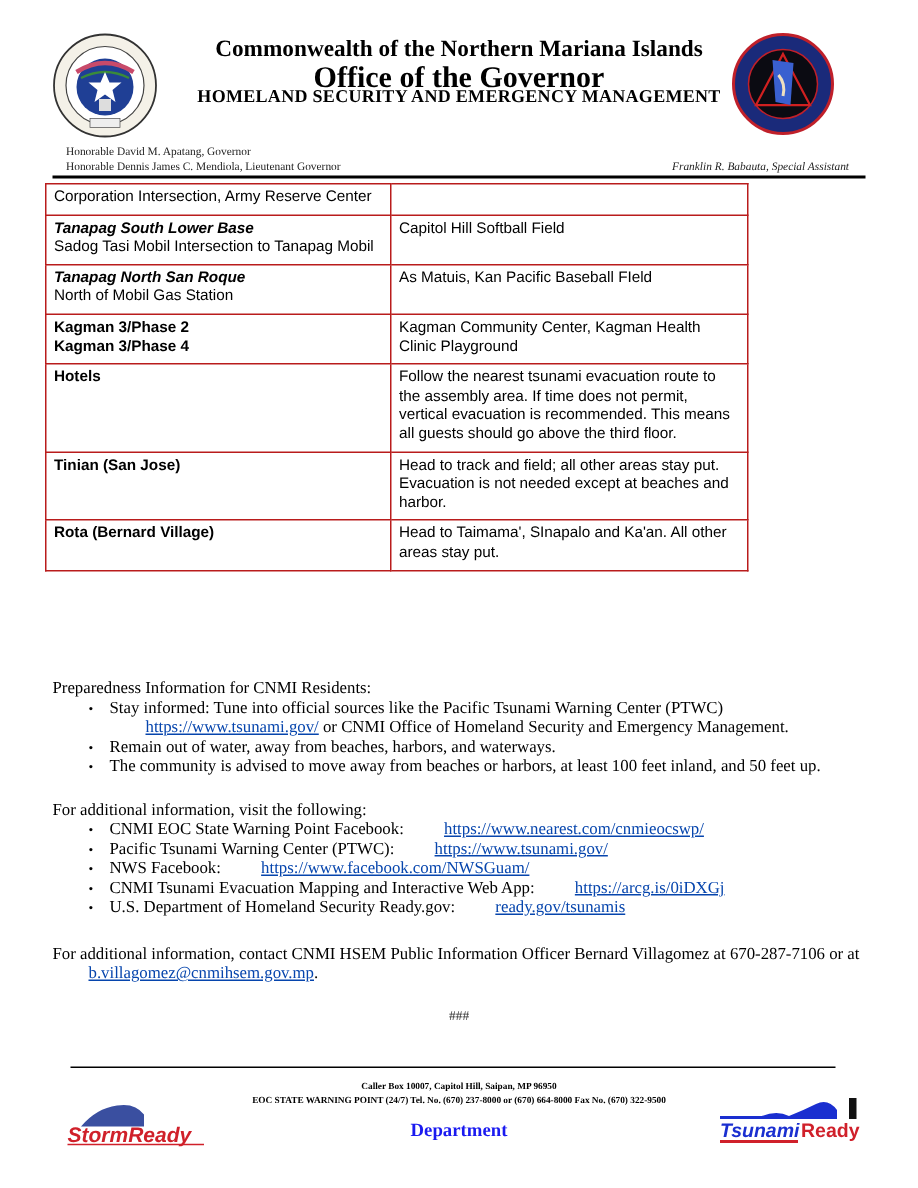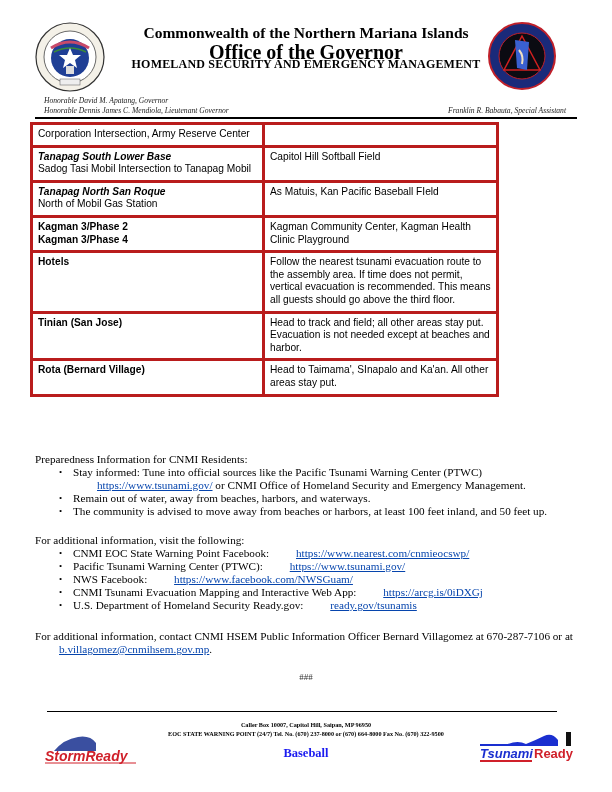--- a/index.html
+++ b/index.html
@@ -6,27 +6,27 @@
   body { width:612px; height:792px; position:relative; overflow:hidden; font-family:"Liberation Serif", serif; color:#000; }
   .abs { position:absolute; }
 
   
   .seal-left { left:35px; top:22px; width:70px; height:70px; }
   .seal-right { left:488px; top:22px; width:68px; height:68px; }
   .hdr-title { left:0; width:612px; text-align:center; font-weight:bold; }
   .t1 { top:24px; font-size:15.5px; }
   .t2 { top:41px; font-size:20px; }
   .t3 { top:57px; font-size:12px; letter-spacing:0.2px; }
-  .officials { left:44px; top:96px; font-size:7.6px; font-style:italic; line-height:10px; color:#222; }
+  .officials { left:44px; top:96px; font-size:7.6px; line-height:10px; color:#222; }
   .assistant { right:46px; top:106px; font-size:7.6px; font-style:italic; color:#222; }
   .hdr-rule { left:35px; top:117px; width:542px; height:2px; background:#000; }
 
   
   table.evac { position:absolute; left:30px; top:122px; width:469px; border-collapse:collapse; font-family:"Liberation Sans", sans-serif; font-size:10.2px; line-height:12.6px; }
-  table.evac td { border:3px solid #b91c1c; vertical-align:top; padding:3px 5px 4px 5px; }
+  table.evac td { border:1px solid #b91c1c; vertical-align:top; padding:3px 5px 4px 5px; }
   table.evac td.c1 { width:219px; }
   .area-name { font-weight:bold; }
   .area-name.it { font-style:italic; }
 
   
   .body { left:35px; font-size:11.2px; line-height:13px; width:550px; }
   ul.list { margin:0; padding:0 0 0 38px; list-style:none; }
   ul.list li { position:relative; }
   ul.list li::before { content:"\2022"; position:absolute; left:-14px; font-size:9px; top:0; }
   a.lnk { color:#0645ad; text-decoration:underline;padding-left:24px; }
@@ -156,21 +156,21 @@
 </div>
 
 <div class="abs storm">
   <svg width="100" height="32" viewBox="0 0 100 32">
     <path d="M10 18 Q20 6 34 4 Q46 2 52 10 L52 18 Z" fill="#3a4fa0"></path>
     <text x="1" y="28" font-family="Liberation Sans, sans-serif" font-style="italic" font-weight="bold" font-size="14" fill="#d0202a">StormReady</text>
     <line x1="1" y1="30" x2="92" y2="30" stroke="#d0202a" stroke-width="1"></line>
   </svg>
 </div>
 
-<div class="abs community">Baseball</div>
+<div class="abs community">Department</div>
 
 <div class="abs tsunami">
   <svg width="104" height="34" viewBox="0 0 104 34">
     <path d="M2 14 L30 14 Q40 10 48 14 Q58 10 66 6 Q74 2 80 10 L80 16 L2 16 Z" fill="#1a2fd0"></path>
     <rect x="88" y="2" width="5" height="14" fill="#111"></rect>
     <text x="2" y="28" font-family="Liberation Sans, sans-serif" font-style="italic" font-weight="bold" font-size="13" fill="#1a2fd0">Tsunami</text>
     <text x="56" y="28" font-family="Liberation Sans, sans-serif" font-weight="bold" font-size="13" fill="#d0202a">Ready</text>
     <rect x="2" y="30" width="52" height="2" fill="#d0202a"></rect>
   </svg>
 </div>

